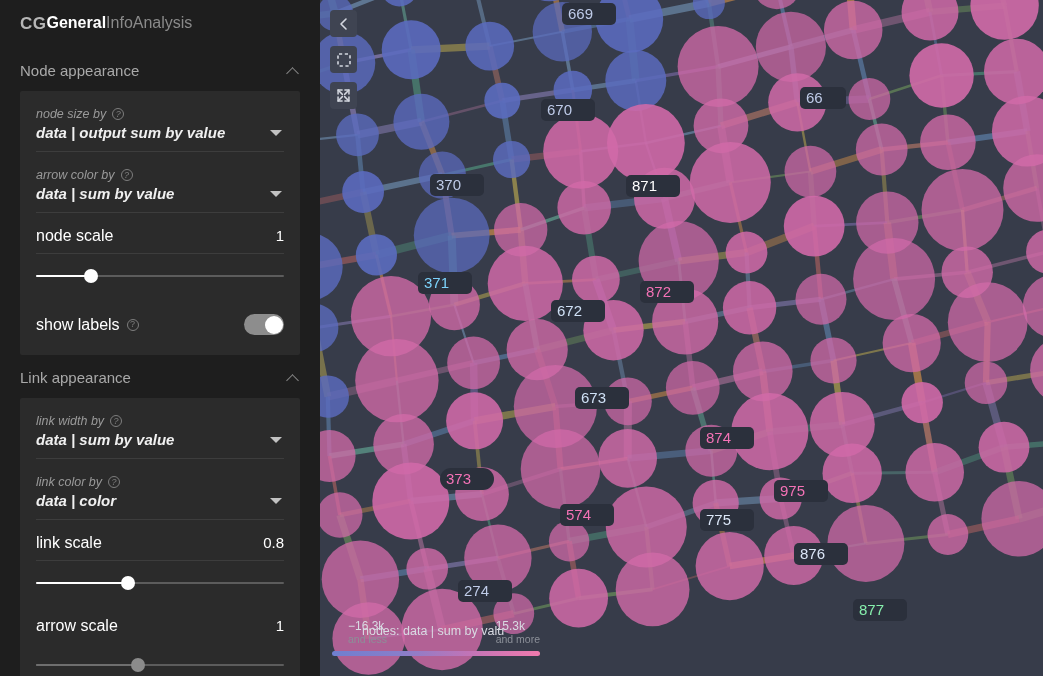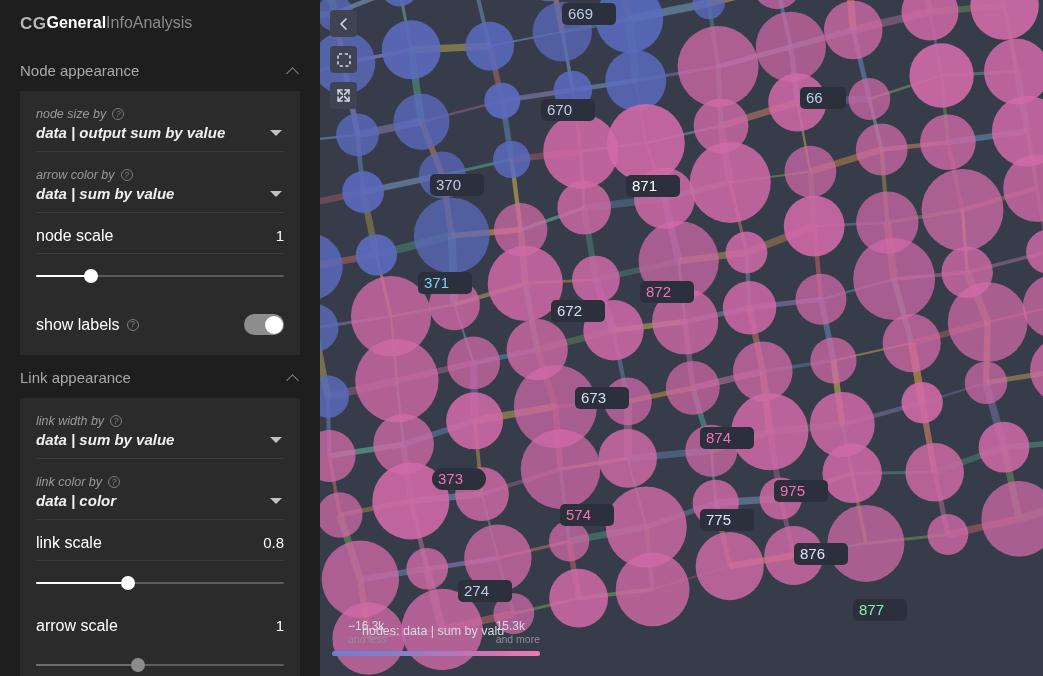--- a/index.html
+++ b/index.html
@@ -714,21 +714,21 @@
         <div class="node-label" style="left: 242px; top: 3px; color: rgb(191, 203, 232);">669</div>
         <div class="node-label" style="left: 221px; top: 99px; color: rgb(191, 203, 232);">670</div>
         <div class="node-label" style="left: 480px; top: 87px; color: rgb(191, 203, 232);">66</div>
         <div class="node-label" style="left: 110px; top: 174px; color: rgb(191, 203, 232);">370</div>
         <div class="node-label" style="left: 306px; top: 175px; color: rgb(255, 255, 255);">871</div>
         <div class="node-label" style="left: 98px; top: 272px; color: #7dd3fc;">371</div>
         <div class="node-label" style="left: 320px; top: 281px; color: rgb(244, 114, 182);">872</div>
         <div class="node-label" style="left: 231px; top: 300px; color: rgb(207, 224, 245);">672</div>
         <div class="node-label" style="left: 255px; top: 387px; color: rgb(207, 224, 245);">673</div>
         <div class="node-label" style="left: 380px; top: 427px; color: rgb(244, 114, 182);">874</div>
-        <div class="node-label" style="left: 112px; top: 468px; color: rgb(244, 114, 182); border-radius: 11px;">373</div>
+        <div class="node-label" style="left: 120px; top: 468px; color: rgb(244, 114, 182); border-radius: 11px;">373</div>
         <div class="node-label" style="left: 454px; top: 480px; color: rgb(244, 114, 182);">975</div>
         <div class="node-label" style="left: 240px; top: 504px; color: rgb(244, 114, 182);">574</div>
         <div class="node-label" style="left: 380px; top: 509px; color: rgb(219, 230, 247);">775</div>
         <div class="node-label" style="left: 474px; top: 543px; color: rgb(219, 230, 247);">876</div>
         <div class="node-label" style="left: 138px; top: 580px; color: rgb(191, 203, 232);">274</div>
         <div class="node-label" style="left: 533px; top: 599px; color: #86efac;">877</div>
       </div>
 
     <div class="legend">
       <div class="legend-row">

